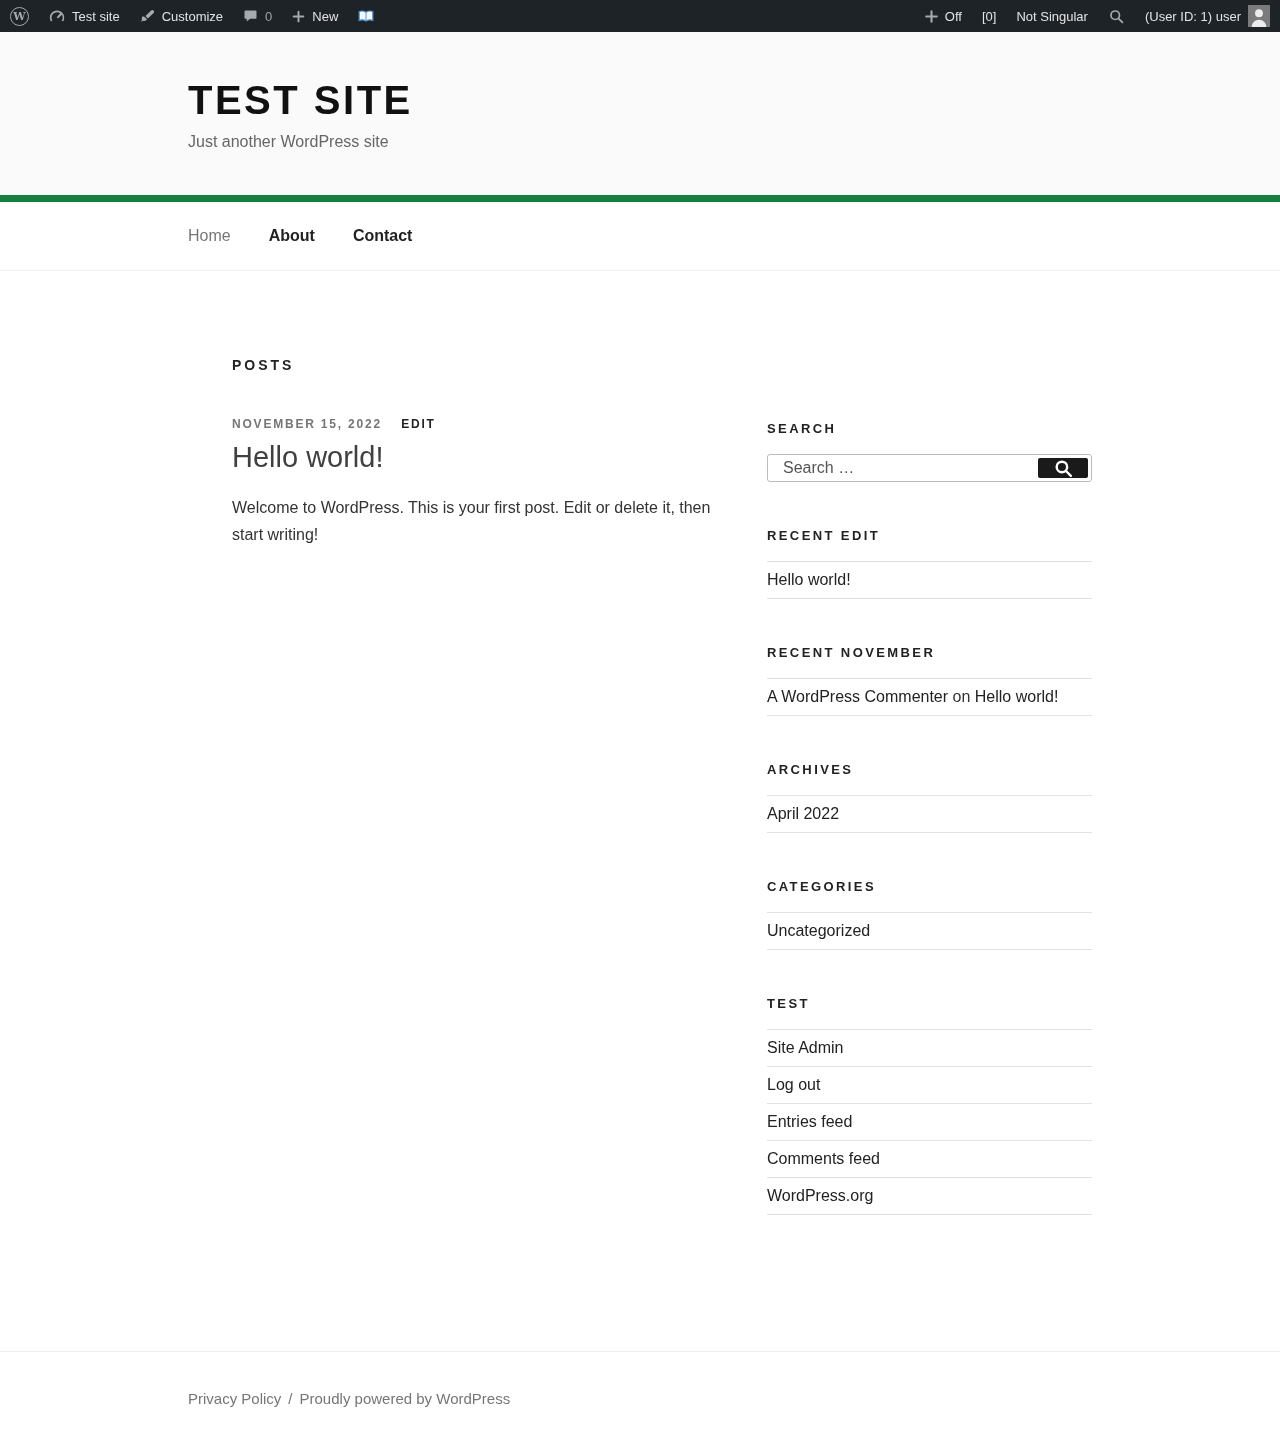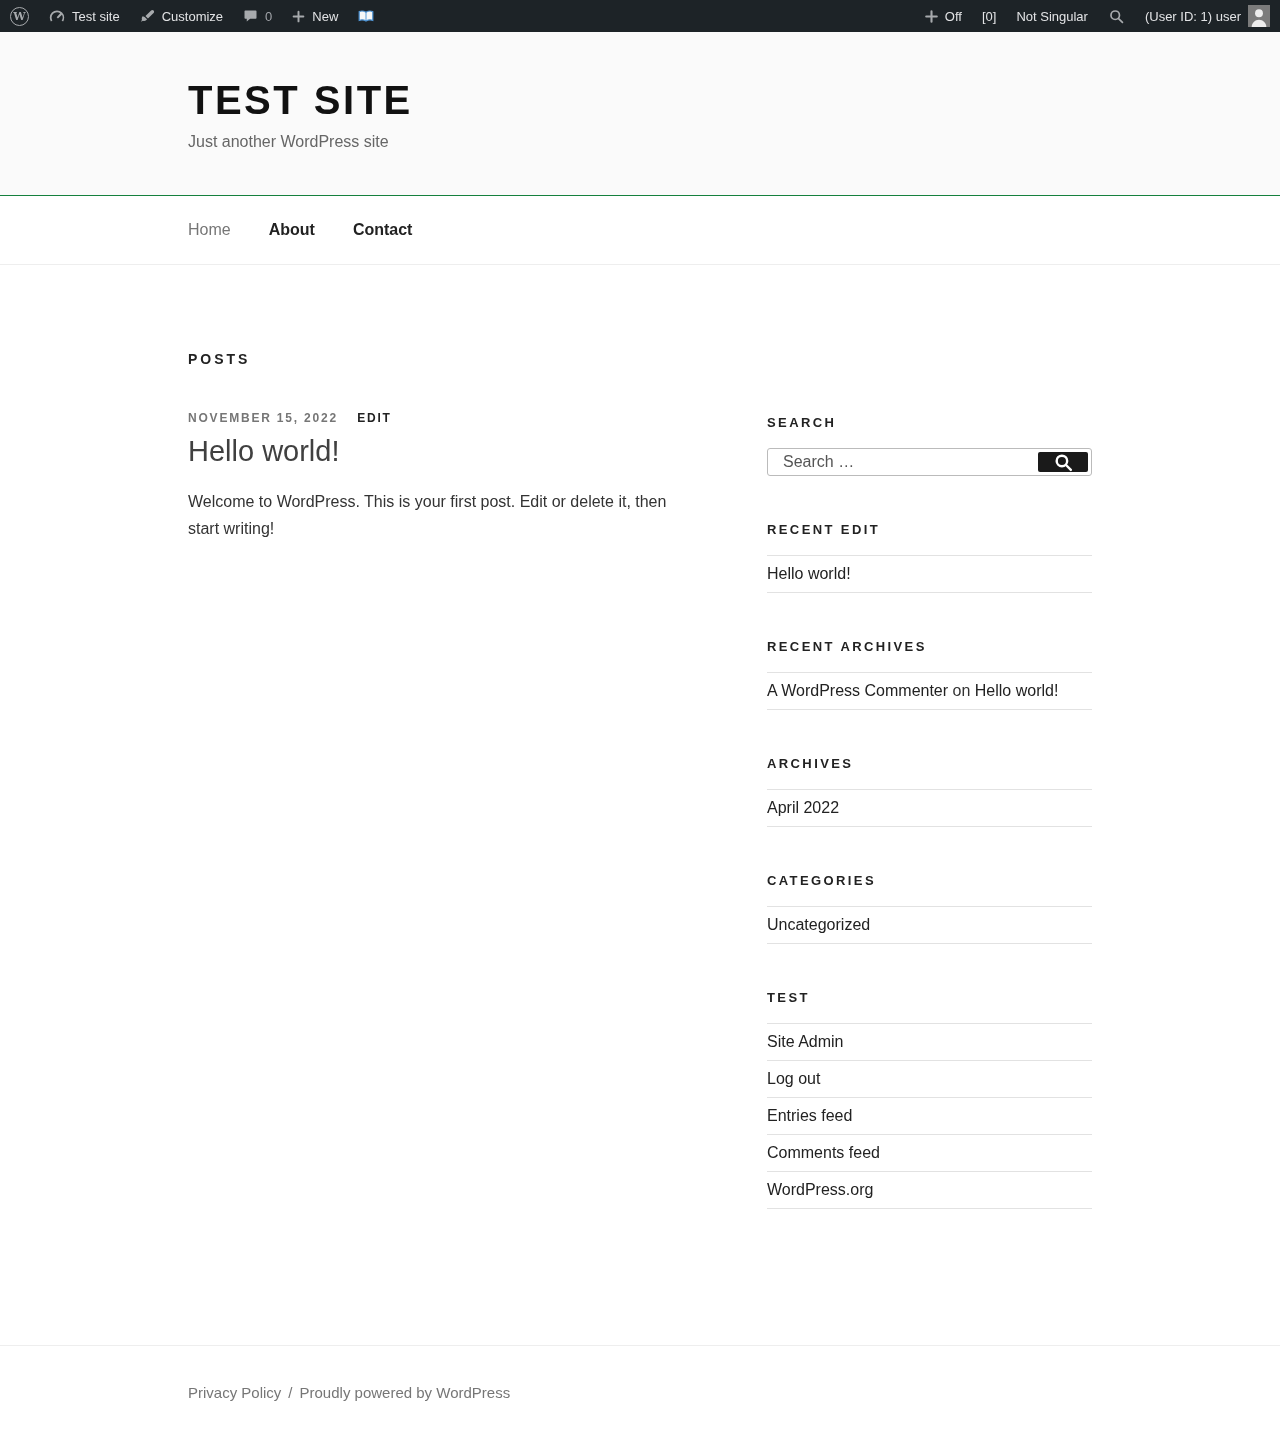--- a/index.html
+++ b/index.html
@@ -17,29 +17,29 @@
             font:700 11px "DejaVu Serif", serif; }
   .ab-count { color:#a0a3a8; }
   .avatar { width:22px; height:22px; display:inline-block; overflow:hidden; }
 
   
   .site-header { background:#fafafa; padding:46px 0 44px; }
   .site-title { margin:0; font-size:40px; font-weight:800; letter-spacing:2.5px; color:#111; cursor:pointer; }
   .site-description { margin:10px 0 0; font-size:16px; color:#666; }
 
   
-  .main-nav { background:#fff; border-top:1px solid #15803d; border-bottom:1px solid #eee; }
+  .main-nav { background:#fff; border-top:7px solid #15803d; border-bottom:1px solid #eee; }
   .nav-row { display:flex; }
   .nav-link { display:block; padding:25px 38px 25px 0; font-size:16px; font-weight:700;
               color:#222; text-decoration:none; cursor:pointer; }
   .nav-link.current { color:#767676; font-weight:400; }
 
   
   .content { display:flex; justify-content:space-between; align-items:flex-start; padding:86px 0 90px; }
-  .col-main { width:512px; }
+  .col-main { width:512px;margin-left:44px; }
   .col-side { width:325px; padding-top:64px; }
 
   .page-title { margin:0 0 44px; font-size:14px; font-weight:800; letter-spacing:3px; color:#222; }
   .entry-meta { font-size:12px; font-weight:700; letter-spacing:1.8px; }
   .posted-on { color:#767676; cursor:pointer; }
   .edit-link { color:#222; margin-left:14px; text-decoration:none; cursor:pointer; }
   .entry-title { margin:10px 0 0; font-size:29px; font-weight:300; color:#404040; cursor:pointer; }
   .entry-body { margin:20px 0 0; font-size:16px; line-height:1.7; color:#333; }
 
   
@@ -180,21 +180,21 @@
     <section class="widget">
       <h4 class="widget-title">RECENT EDIT</h4>
       <ul>
         <li>
           <a>Hello world!</a>
         </li>
       </ul>
     </section>
 
     <section class="widget">
-      <h4 class="widget-title">RECENT ARCHIVES</h4>
+      <h4 class="widget-title">RECENT NOVEMBER</h4>
       <ul>
         <li>
           <a>A WordPress Commenter</a>
           <span>on</span>
           <a>Hello world!</a>
         </li>
       </ul>
     </section>
 
     <section class="widget">

